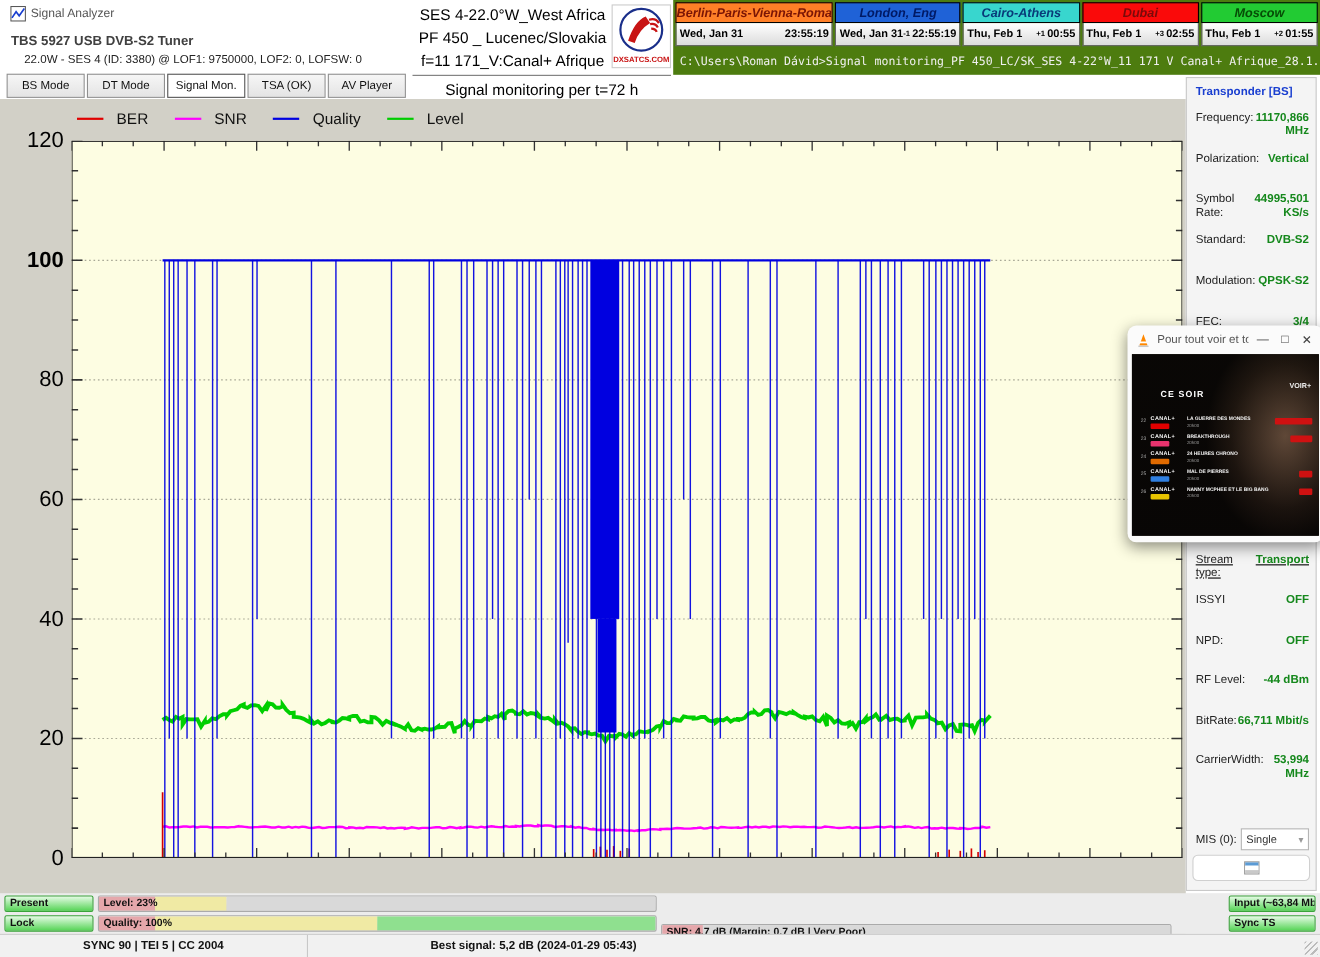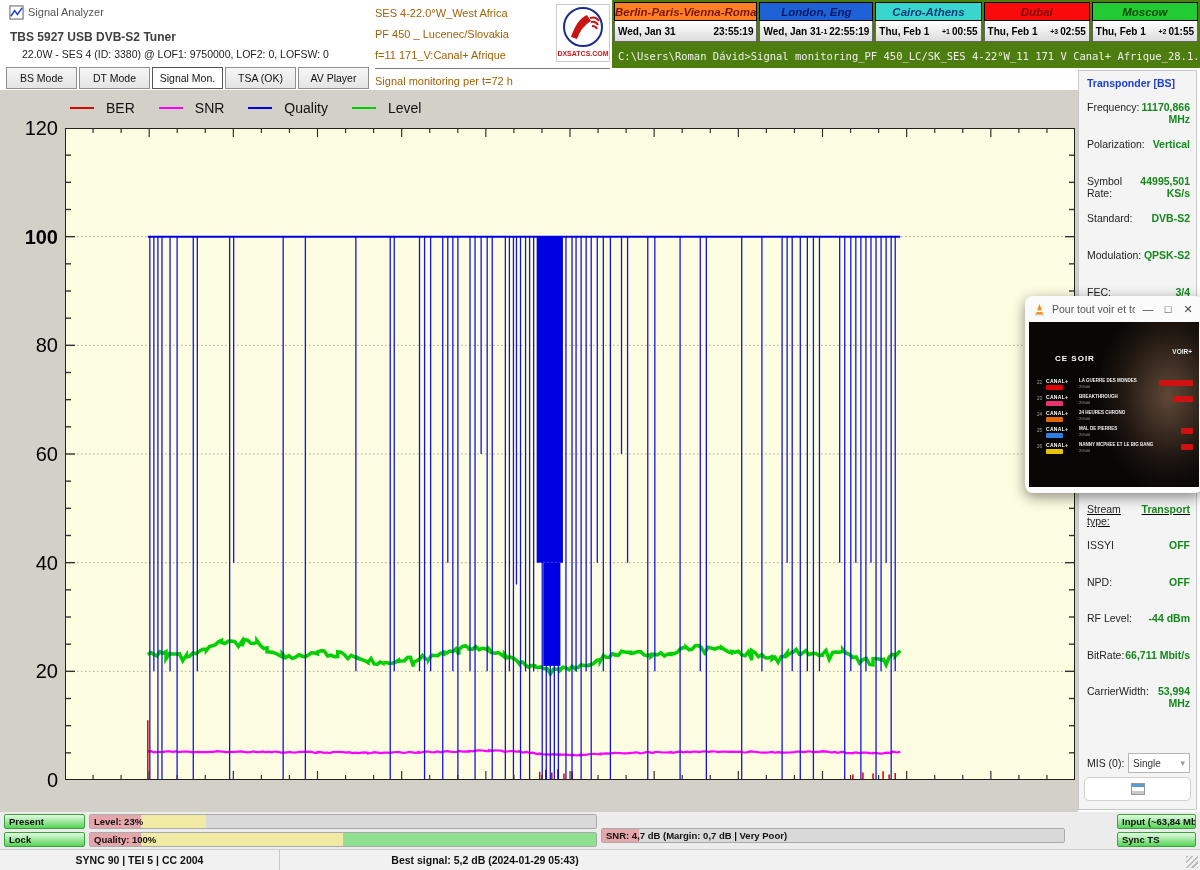--- a/index.html
+++ b/index.html
@@ -11,21 +11,21 @@
   .app-icon { position:absolute; left:9px; top:5px; width:15px; height:15px; }
   .tuner-name { position:absolute; left:10px; top:30px; font-size:12px; font-weight:bold; color:#404040; }
   .tuner-info { position:absolute; left:22px; top:48px; font-size:10.5px; color:#222;text-align:center; }
   .tabs { position:absolute; left:6px; top:67px; display:flex; gap:2px; }
   .tab { width:71px; height:22px; font-size:10.5px; color:#111; background:linear-gradient(#f6f6f6,#e4e4e4);
          border:1px solid #8f8f8f; display:flex; align-items:center; justify-content:center; }
   .tab.active { background:#ffffff; border:1px solid #555; font-weight:normal; }
 
   
   .center-head { position:absolute; left:375px; top:3px; width:182px; }
-  .center-head .hl { font-size:11px; color:#a16207; height:21px; line-height:21px; white-space:nowrap; }
+  .center-head .hl { font-size:14px; color:#000000; height:21px; line-height:21px; white-space:nowrap;text-align:center; }
   .center-head .hl4 { border-top:1px solid #777; margin-top:2px; padding-top:2px; width:235px; }
   .logo { position:absolute; left:556px; top:4px; width:54px; height:58px; background:#fff; border:1px solid #ccc; }
 
   
   .console { position:absolute; left:612px; top:0; width:692px; height:68px; background:#4d7c0f; }
   .clockbar { position:absolute; left:2px; top:2px; width:584px; display:flex; gap:2px; }
   .clock { flex:1; }
   .clock .city { height:19px; font-size:11.5px; font-weight:bold; font-style:italic; text-align:center;
                  line-height:19px; border:1px solid #000; overflow:hidden; white-space:nowrap; }
   .clock .time-row { height:21px; background:linear-gradient(#ffffff,#dcdcdc); border:1px solid #666;
@@ -600,21 +600,21 @@
         <div class="blab">Level: 23%</div>
       </div>
       <div class="chip" style="left: 1117px; width: 79px; top: 2px;">Input (~63,84 Mbps)</div>
       <div class="chip" style="left: 4px; width: 81px; top: 20px;">Lock</div>
       <div class="pbar" style="left: 89px; width: 508px; top: 20px;">
         <div class="pseg" style="left: 0%; width: 10%; background: rgb(229, 167, 171);"></div>
         <div class="pseg" style="left: 10%; width: 40%; background: rgb(240, 234, 164);"></div>
         <div class="pseg" style="left: 50%; width: 50%; background: rgb(143, 224, 143);"></div>
         <div class="blab">Quality: 100%</div>
       </div>
-      <div class="pbar" style="left: 601px; width: 464px; top: 16px; padding-left: 24px;">
+      <div class="pbar" style="left: 601px; width: 464px; top: 28px; padding-left: 24px;">
         <div class="pseg" style="left: 0%; width: 8%; background: rgb(229, 167, 171);"></div>
         <div class="pseg" style="left: 8%; width: 92%; background: rgb(217, 217, 217);"></div>
         <div class="blab">SNR: 4,7 dB (Margin: 0,7 dB | Very Poor)</div>
       </div>
       <div class="chip" style="left: 1117px; width: 79px; top: 20px;">Sync TS</div>
     </div>
 
   <div class="statusbar">
     <div class="ssec" style="width:280px;">SYNC 90 | TEI 5 | CC 2004</div>
     <div class="ssec" style="width:410px;border-right:none;">Best signal: 5,2 dB (2024-01-29 05:43)</div>

